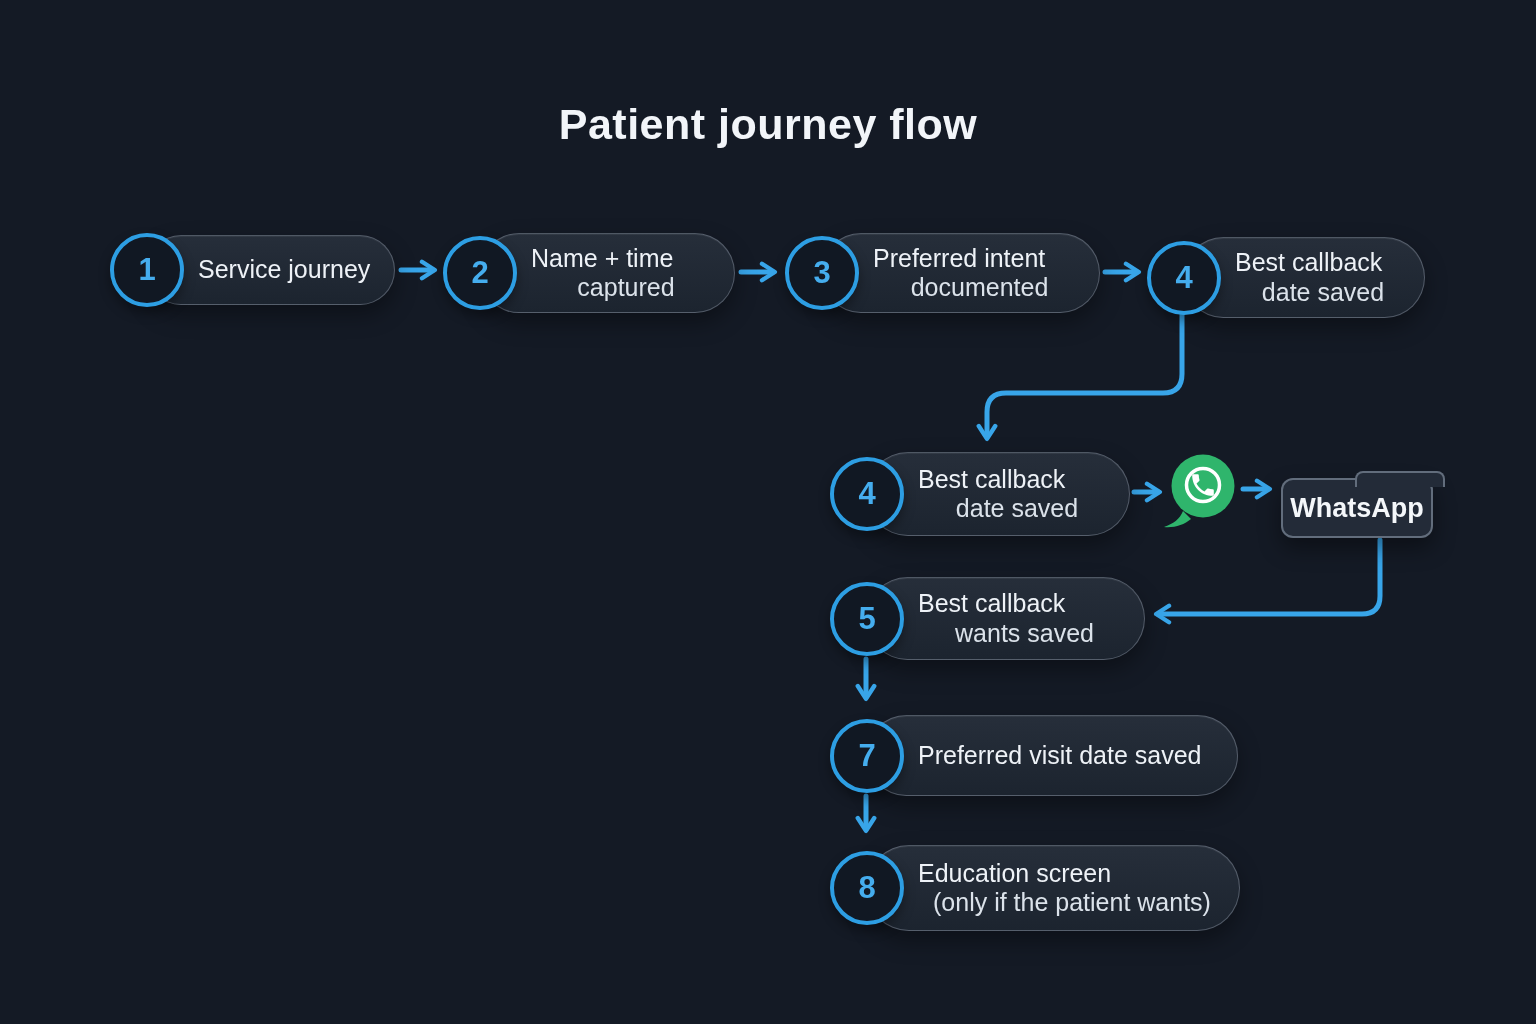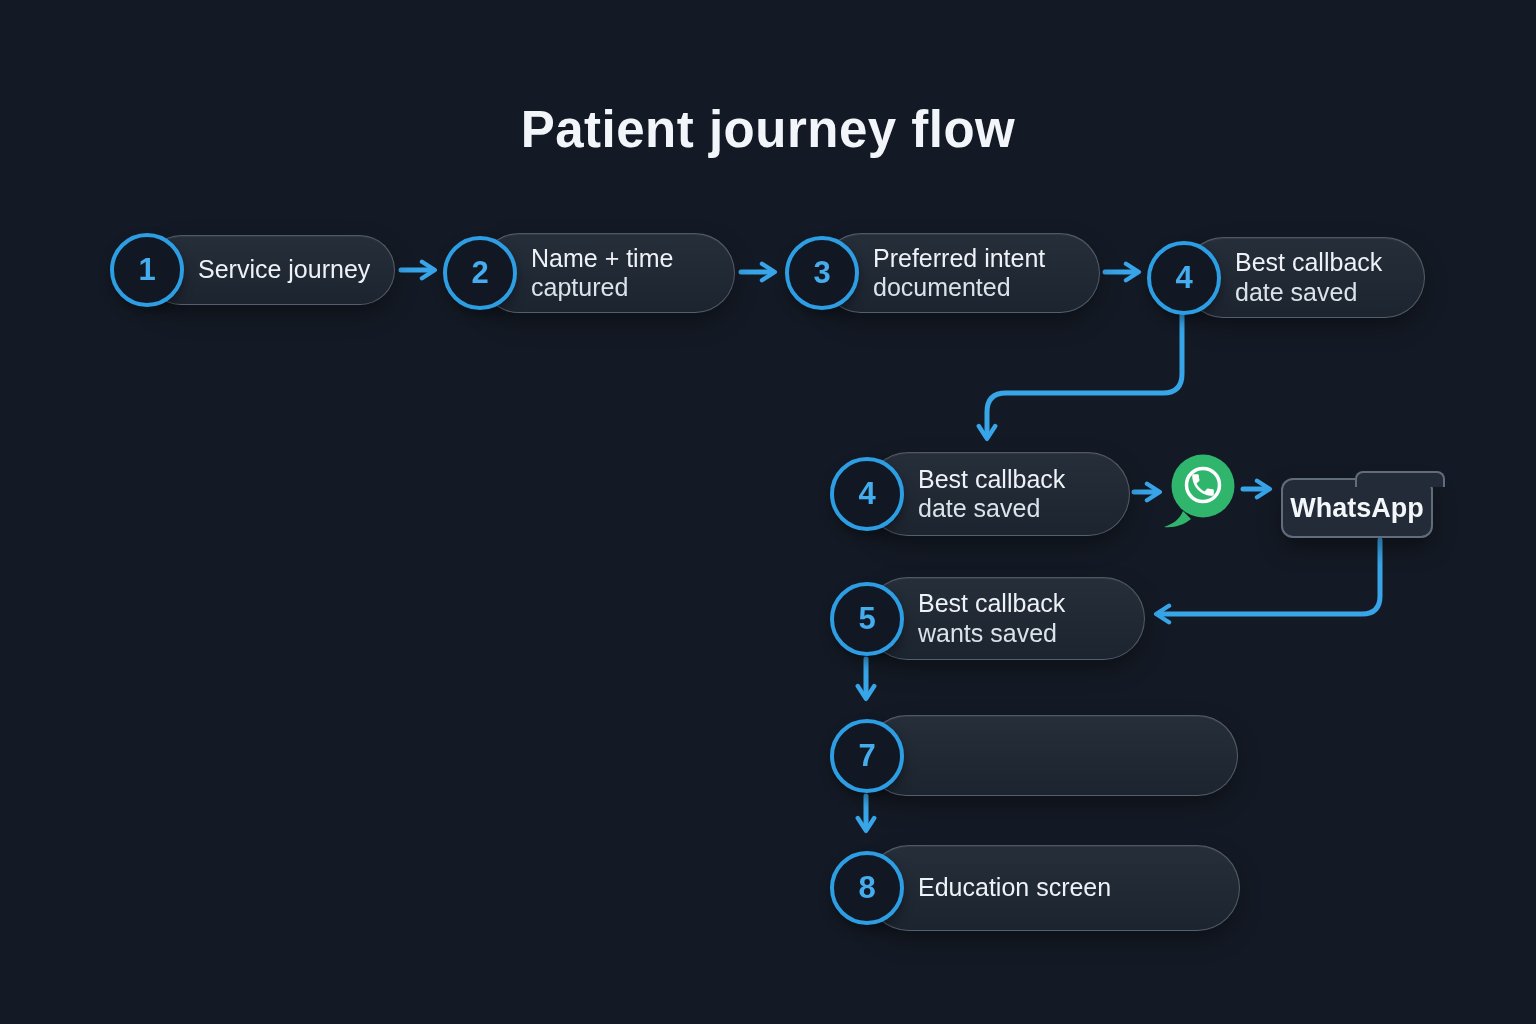--- a/index.html
+++ b/index.html
@@ -22,21 +22,21 @@
   body{
     position:relative;
     background:var(--background);
     font-family:"Liberation Sans", sans-serif;
     color:var(--text-primary);
   }
   .canvas{position:absolute;inset:0;}
 
   .title{
     position:absolute;top:100px;left:0;width:100%;
-    text-align:center;font-size:51px;font-weight:bold;
+    text-align:center;font-size:43px;font-weight:bold;
     color:var(--title-color);letter-spacing:0.5px;
   }
 
   .node{position:absolute;z-index:2;}
   .pill{
     position:absolute;left:36px;top:0;right:0;bottom:0;
     border-radius:44px;
     background:linear-gradient(180deg,var(--node-fill-top),var(--node-fill-bottom));
     border:1.5px solid var(--node-border);
     box-shadow:0 10px 22px rgba(0,0,0,0.35), inset 0 1px 0 rgba(255,255,255,0.06);
@@ -50,21 +50,21 @@
     z-index:3;
     box-shadow:0 6px 12px rgba(0,0,0,0.35);
   }
   .num{font-size:31px;font-weight:bold;color:var(--number-blue);}
   .label{
     position:absolute;left:88px;top:0;bottom:0;right:14px;
     display:flex;flex-direction:column;justify-content:center;
     font-size:25px;line-height:1.18;color:var(--text-primary);
     white-space:nowrap;
   }
-  .l2{color:var(--text-secondary);}
+  .l2{color:var(--text-secondary);text-align:center;}
   .l2:empty{display:none;}
 
   .n1 {left:110px; top:235px; width:285px; height:70px;}
   .n2 {left:443px; top:233px; width:292px; height:80px;}
   .n3 {left:785px; top:233px; width:315px; height:80px;}
   .n4 {left:1147px;top:237px; width:278px; height:81px;}
   .n4b{left:830px; top:452px; width:300px; height:84px;}
   .n5 {left:830px; top:577px; width:315px; height:83px;}
   .n7 {left:830px; top:715px; width:408px; height:81px;}
   .n8 {left:830px; top:845px; width:410px; height:86px;}
@@ -194,29 +194,34 @@
       <span class="l1">Best callback</span>
       <span class="l2">wants saved</span>
     </div>
   </div>
 
   <div class="node n7">
     <div class="pill"></div>
     <div class="circle">
       <span class="num">7</span>
     </div>
+    <div class="label">
+      <span class="l1">Preferred visit date saved</span>
+
+    </div>
   </div>
 
   <div class="node n8">
     <div class="pill"></div>
     <div class="circle">
       <span class="num">8</span>
     </div>
     <div class="label">
       <span class="l1">Education screen</span>
+      <span class="l2">(only if the patient wants)</span>
     </div>
   </div>
 
   <div class="wa-box">
     <span>WhatsApp</span>
   </div>
 
 </div>
 
 </body></html>

